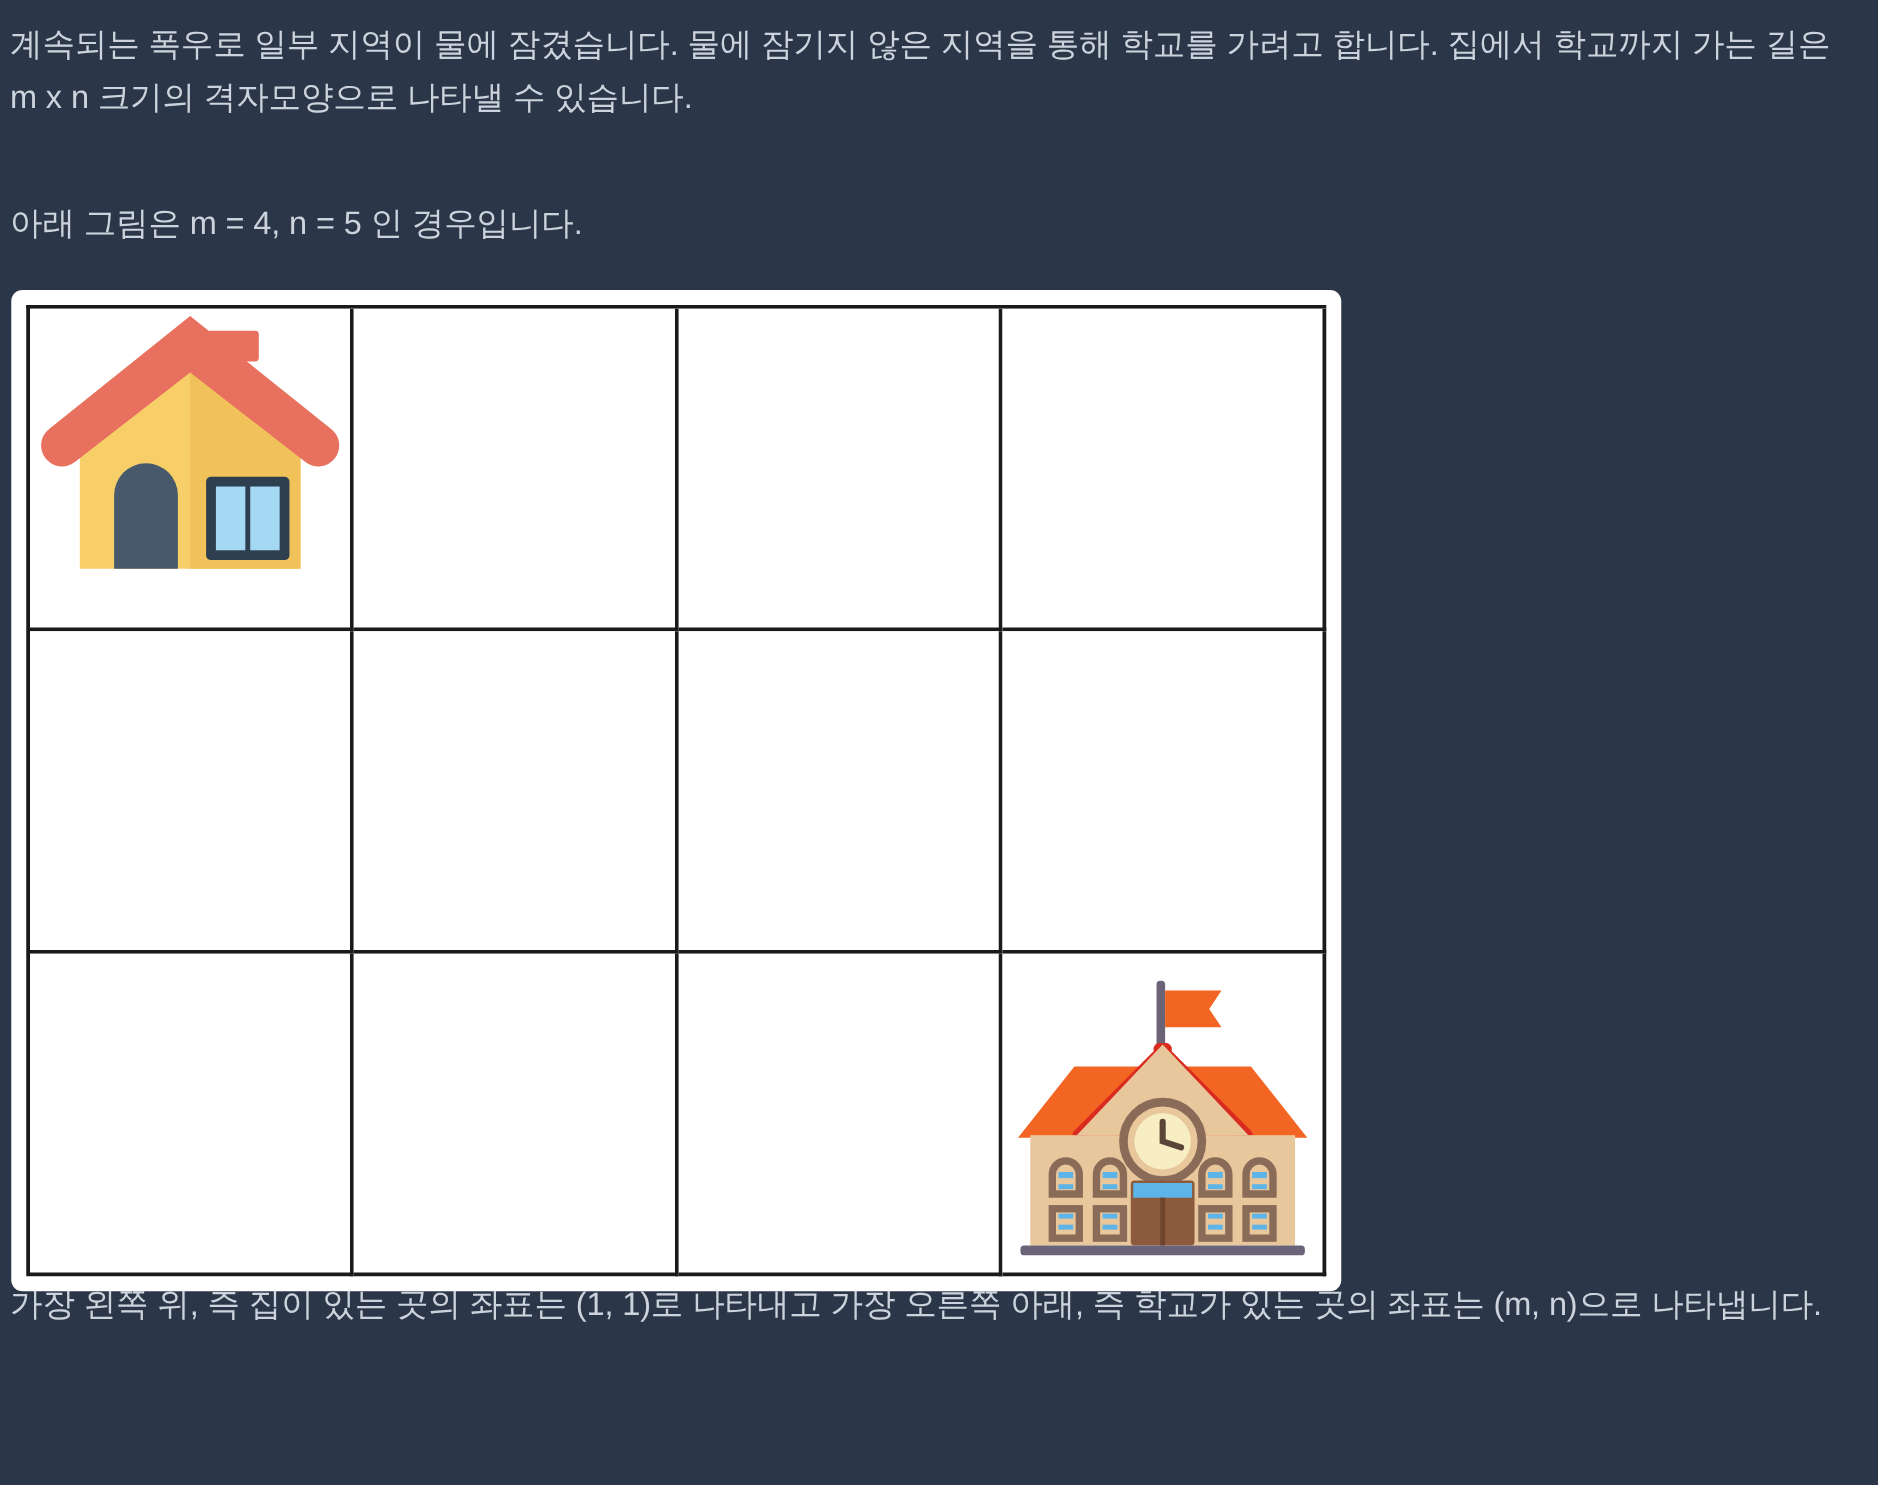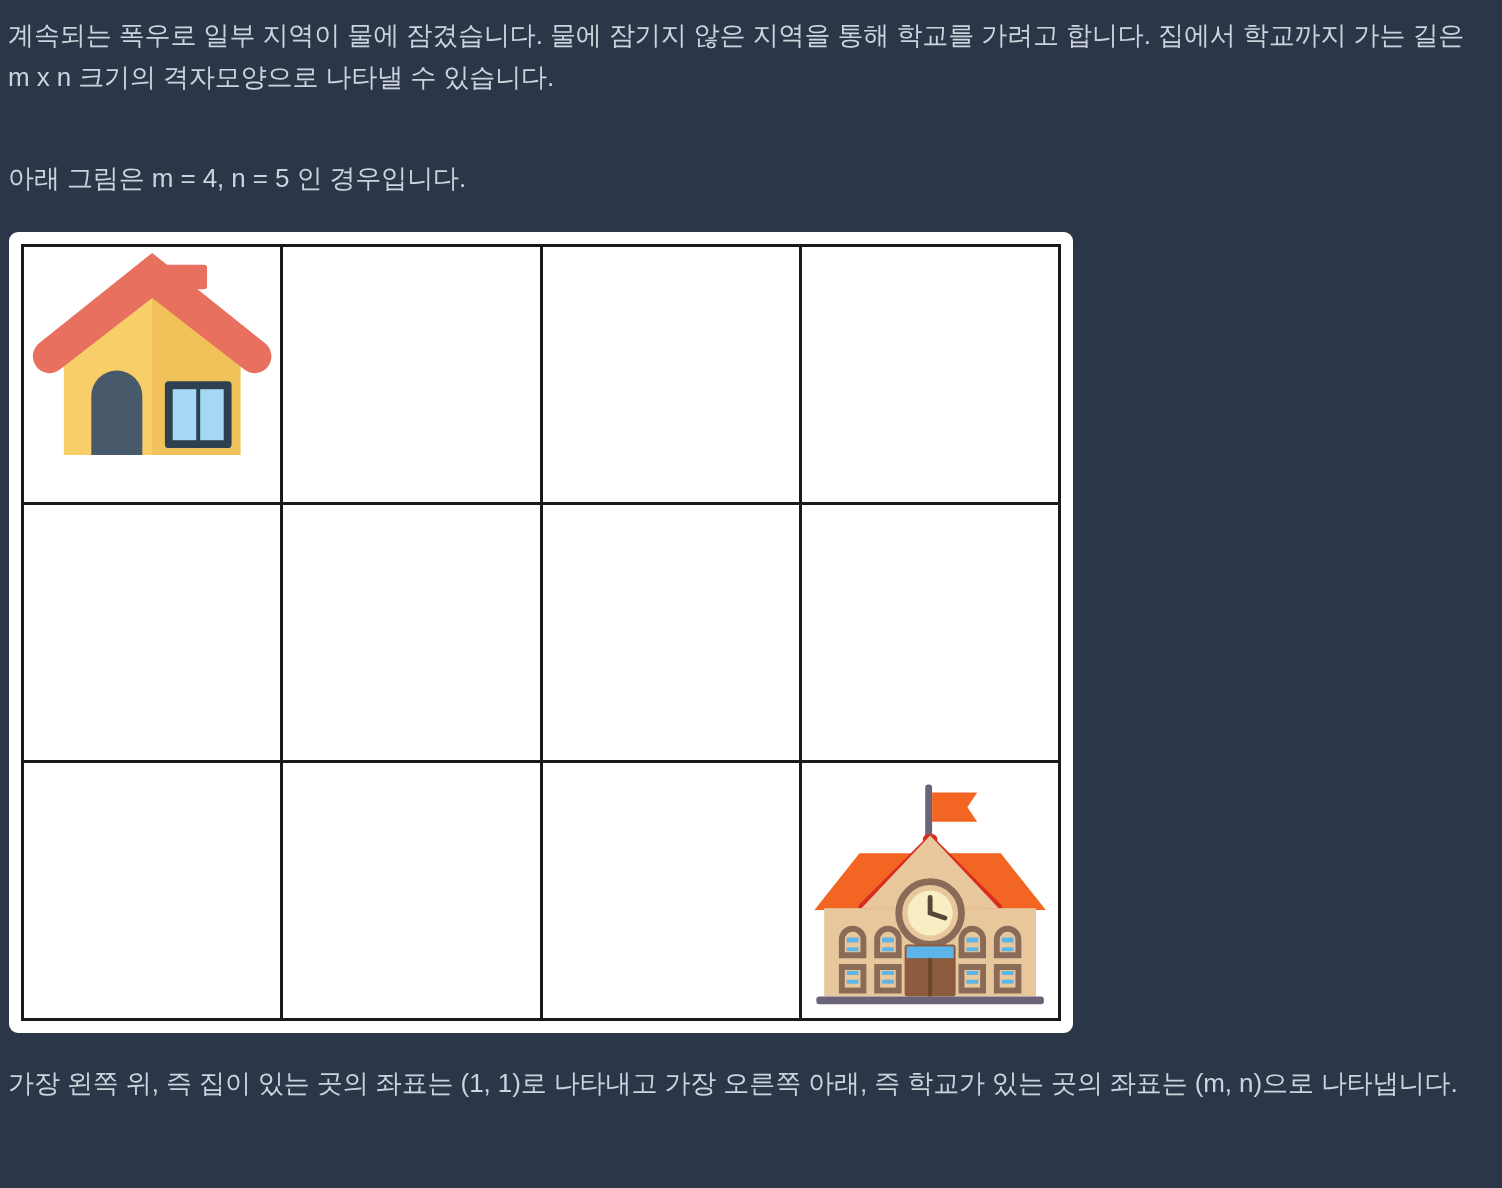--- a/index.html
+++ b/index.html
@@ -42,21 +42,21 @@
   .para-2 {
     position: absolute;
     left: 8px;
     top: 157px;
     width: 1478px;
   }
 
   .para-3 {
     position: absolute;
     left: 8px;
-    top: 1062px;
+    top: 1022px;
     width: 1478px;
   }
 
   
   .figure-card {
     position: absolute;
     left: 9px;
     top: 232px;
     width: 1064px;
     height: 801px;

